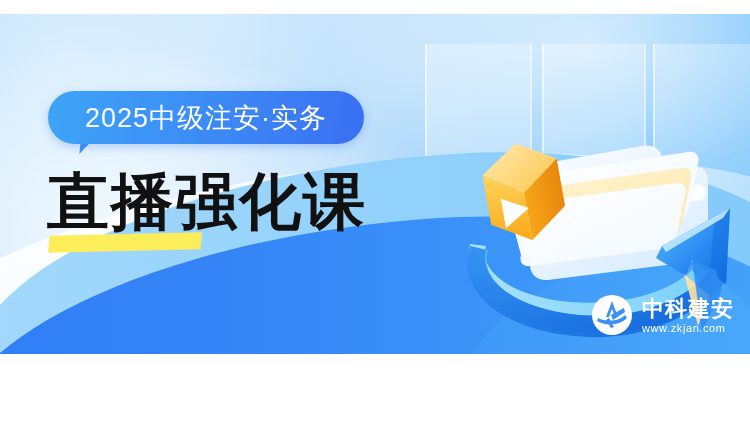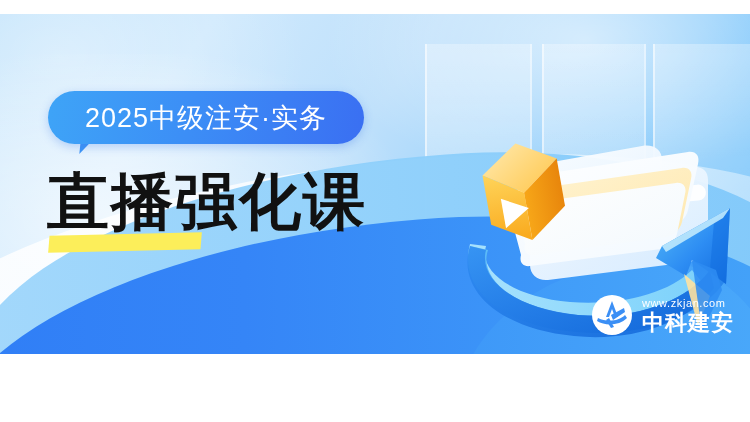--- a/index.html
+++ b/index.html
@@ -314,18 +314,18 @@
     <span id="logo-mark">
       <svg width="42" height="42" viewBox="0 0 42 42" xmlns="http://www.w3.org/2000/svg">
         <circle cx="21" cy="21" r="20" fill="#ffffff"></circle>
         <path d="M21 7 L27 23 L24 23 L21 15 L18 23 L15 23 Z" fill="#3b8ff5"></path>
         <path d="M6 27 C14 32 28 32 36 24 L34 21 C27 28 15 28 7 24 Z" fill="#3b8ff5"></path>
         <path d="M20 21 L33 14 L34 18 L22 26 Z" fill="#3b8ff5"></path>
         <path d="M18 24 L23 33 L20 34 L15 26 Z" fill="#3b8ff5"></path>
       </svg>
     </span>
     <span id="logo-text">
+      <span id="logo-name">中科建安</span>
       <span id="logo-url">www.zkjan.com</span>
-      <span id="logo-name">中科建安</span>
     </span>
   </div>
 
 </div>
 
 </body></html>

